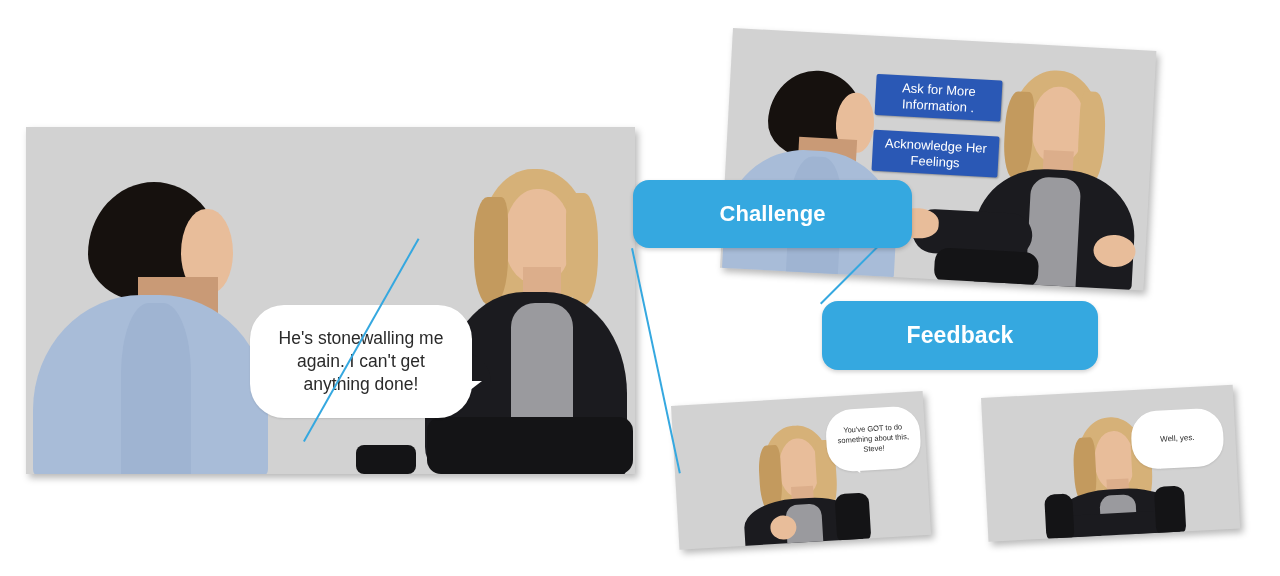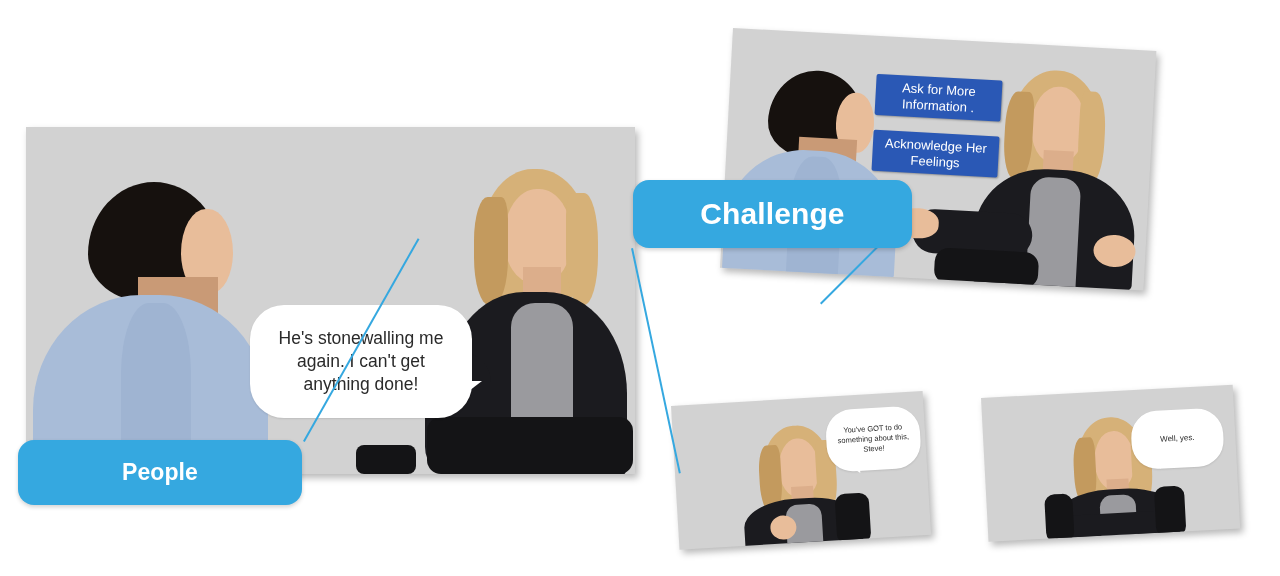--- a/index.html
+++ b/index.html
@@ -192,23 +192,23 @@
       <div class="chair" style="left:58px;top:100px;width:28px;height:48px;border-radius:10px;"></div>
       <div class="chair" style="left:168px;top:98px;width:30px;height:50px;border-radius:10px;"></div>
     </div>
 
     <div class="bubble" style="left:148px;top:22px;width:92px;height:58px;font-size:8px;padding:0 8px;box-sizing:border-box;border-radius:26px;">
       <span>Well, yes.</span>
       <span class="tail" style="left:6px;top:42px;border-right:22px solid #ffffff;border-bottom:16px solid transparent;"></span>
     </div>
   </div>
 
-  <div class="label" style="left:18px;top:440px;width:284px;height:65px;font-size:23px;">
-    <span>People</span>
-  </div>
-
-
-  <div class="label" style="left:633px;top:180px;width:279px;height:68px;font-size:30px;">
+
+
+  <div class="label" style="left:633px;top:180px;width:279px;height:68px;font-size:22px;">
     <span>Challenge</span>
   </div>
 
+  <div class="label" style="left:822px;top:301px;width:276px;height:69px;font-size:23px;">
+    <span>Feedback</span>
+  </div>
 
 </div>
 
 </body></html>

